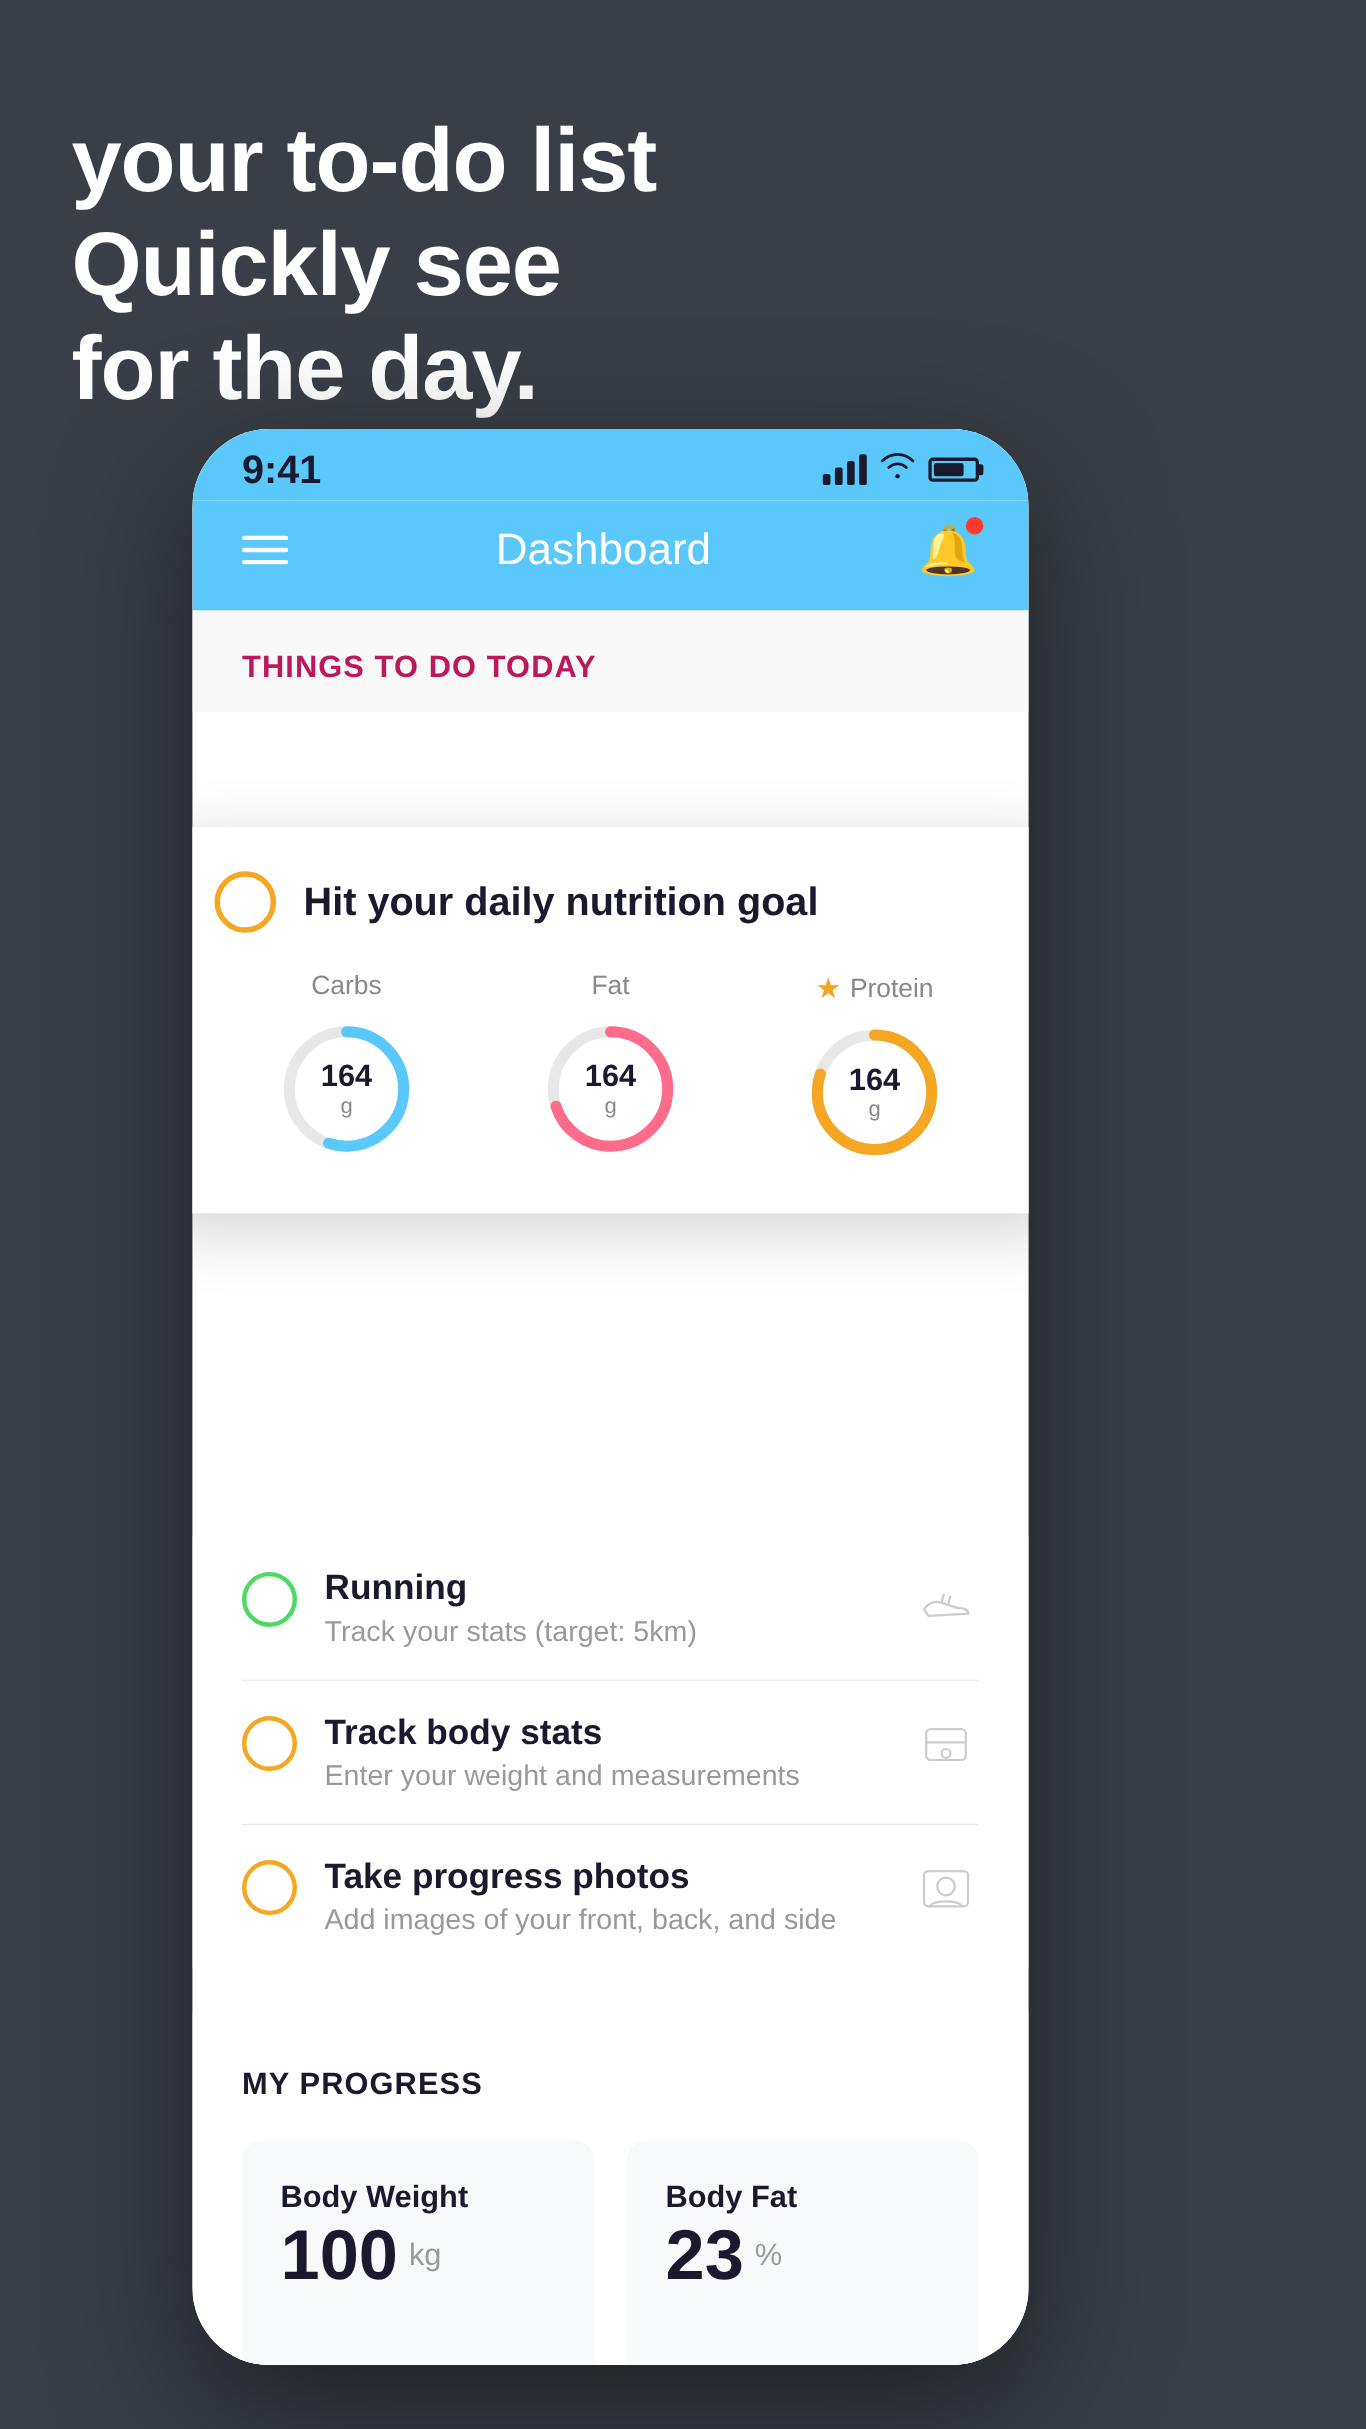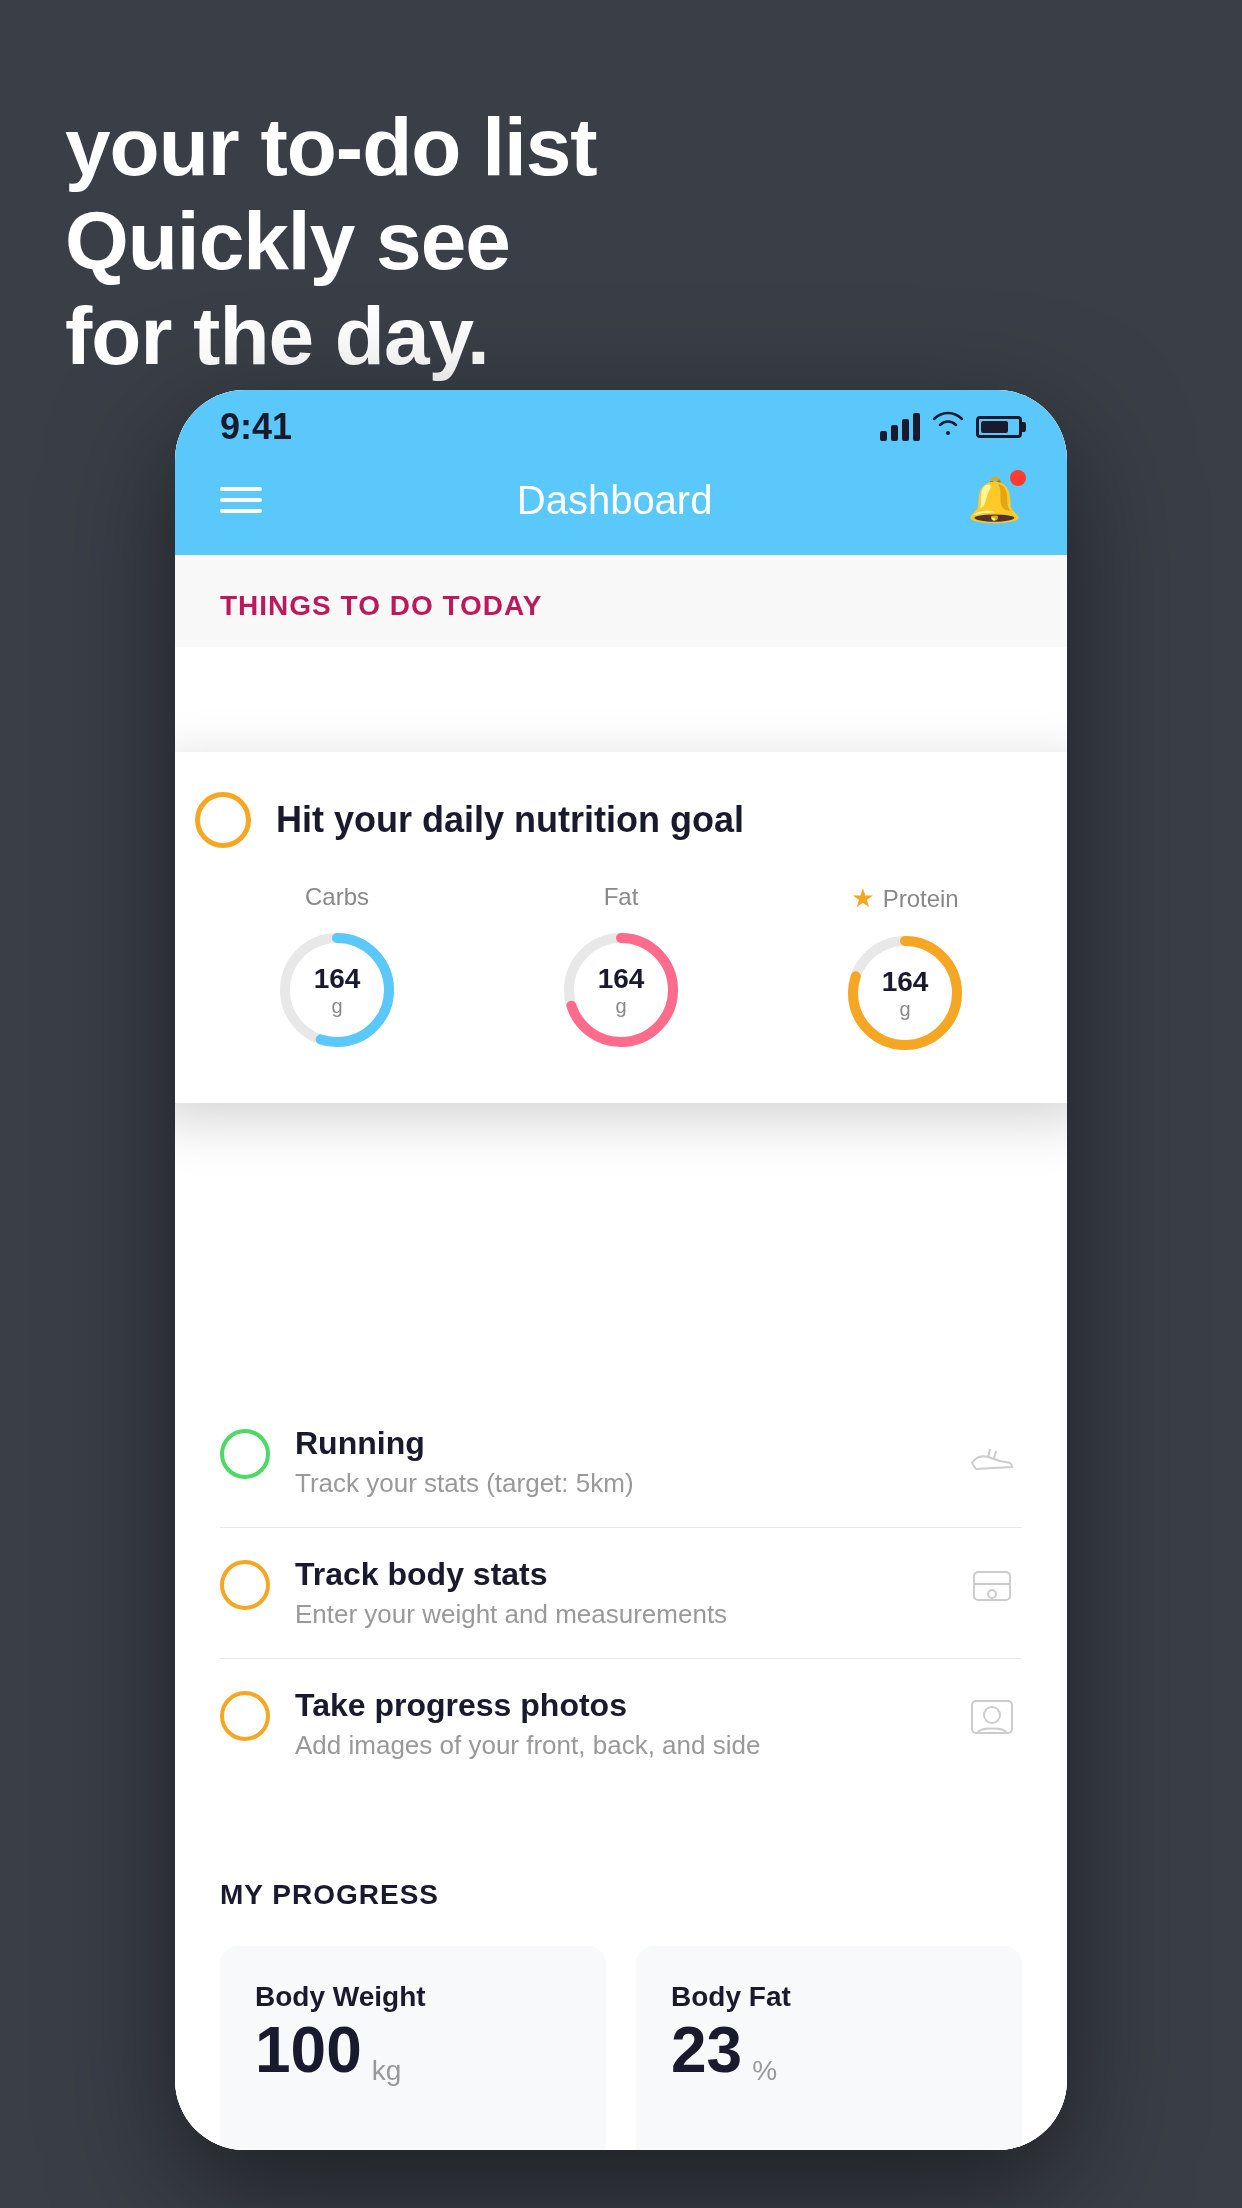--- a/index.html
+++ b/index.html
@@ -23,21 +23,21 @@
       font-weight: 800;
       line-height: 1.15;
       letter-spacing: -1px;
     }
 
     
     .phone-container {
       position: absolute;
       top: 390px;
       left: 175px;
-      width: 892px;
+      width: 760px;
       height: 1760px;
       background: #f0f0f0;
       border-radius: 70px;
       overflow: hidden;
       box-shadow: 0 40px 120px rgba(0,0,0,0.5);
     }
 
     
     .status-bar {
       background: #5ac8fa;
@@ -355,21 +355,21 @@
     }
 
     .progress-card-title {
       font-size: 28px;
       font-weight: 600;
       color: #1a1a2e;
     }
 
     .progress-value-row {
       display: flex;
-      align-items: flex-end;
+      align-items: center;
       gap: 10px;
       margin-bottom: 34px;
     }
 
     .progress-number {
       font-size: 64px;
       font-weight: 700;
       color: #1a1a2e;
     }
 

